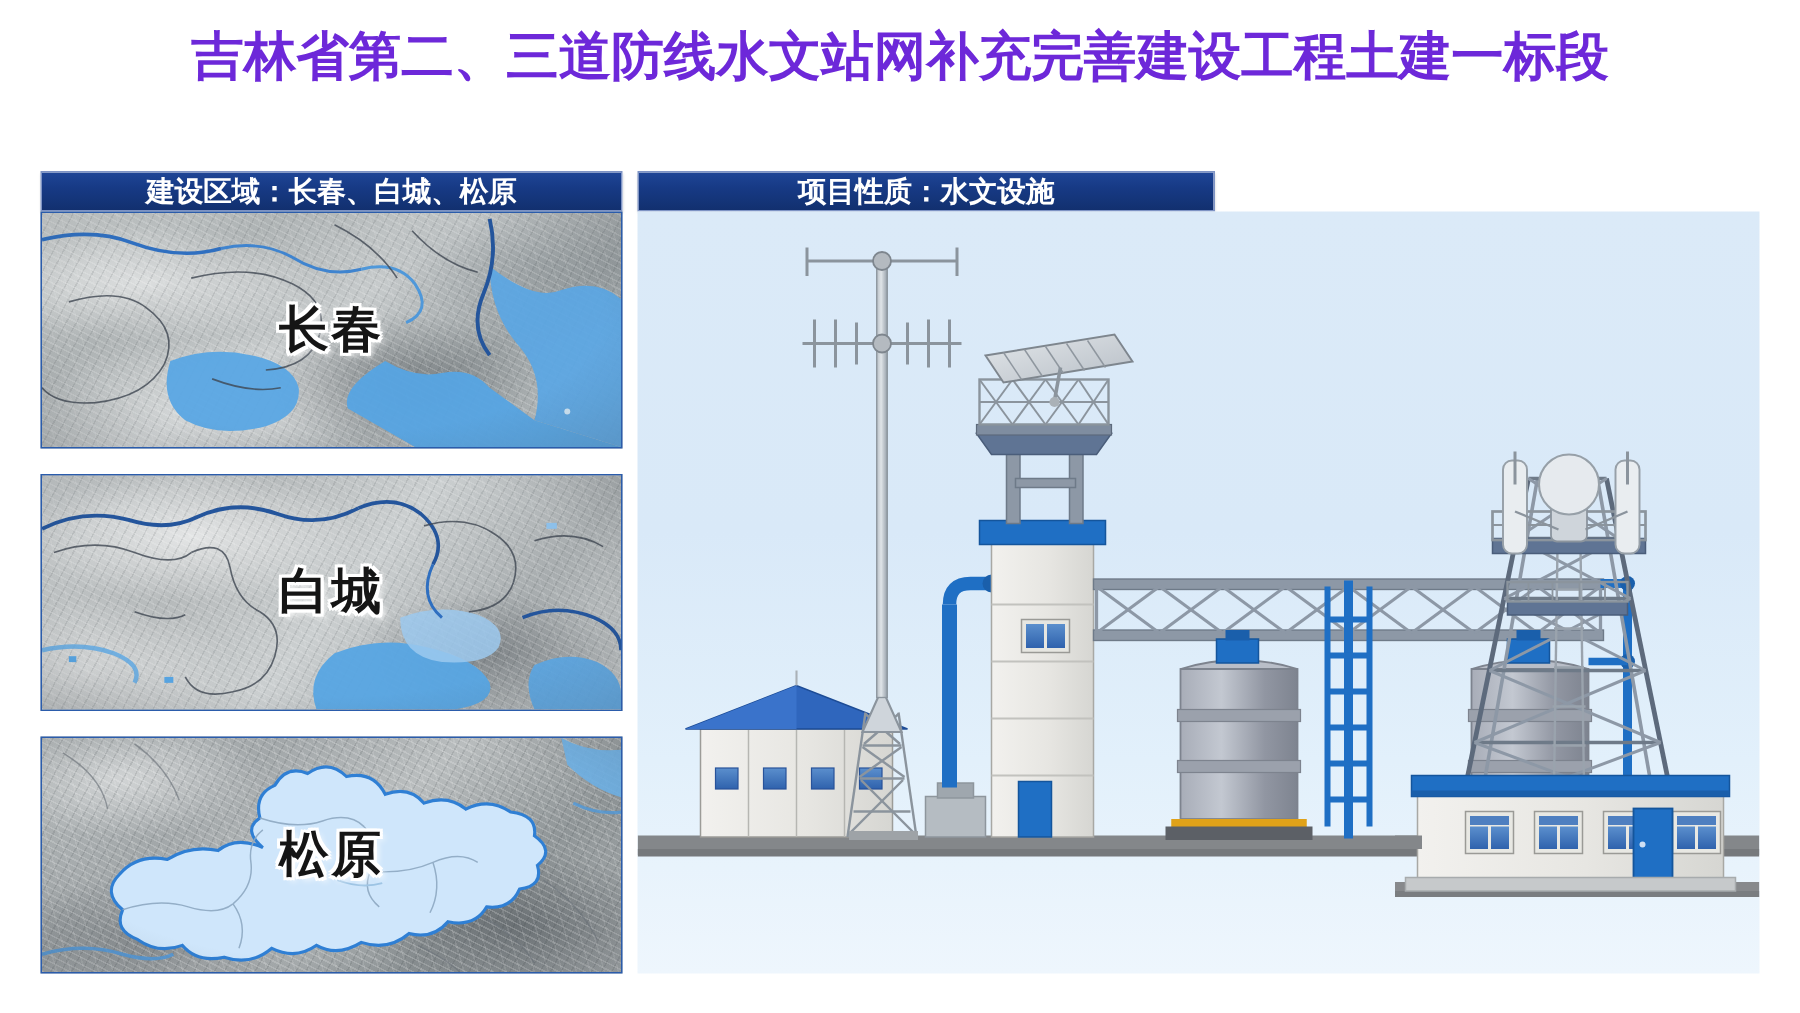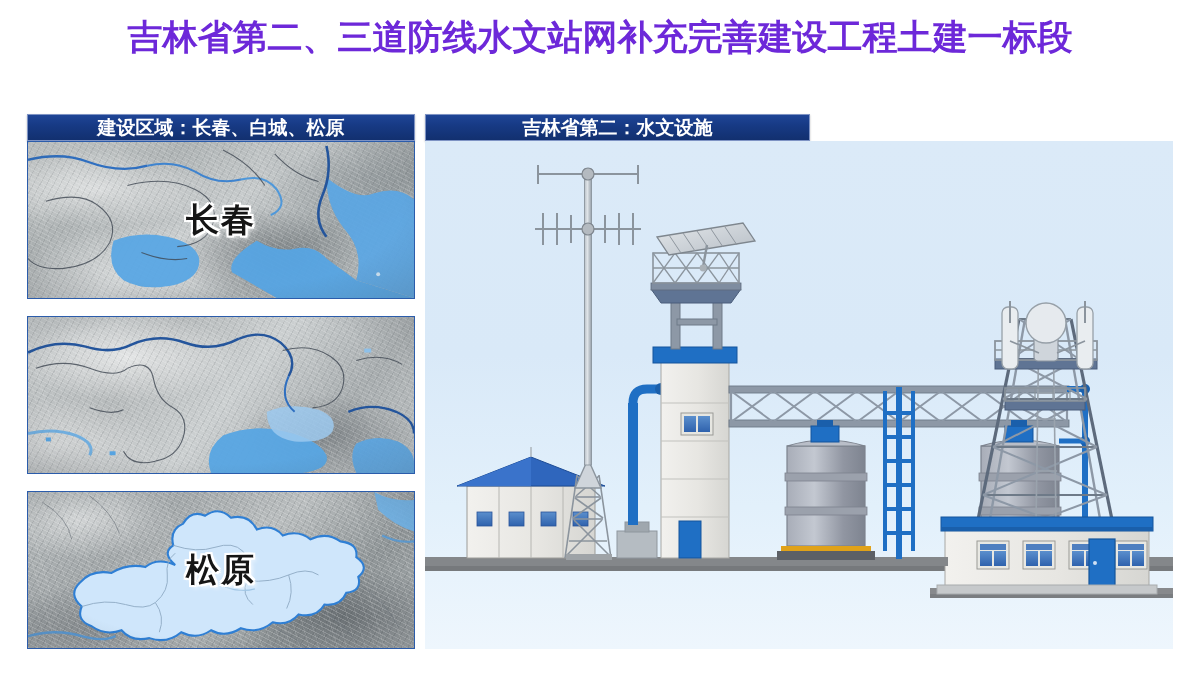--- a/index.html
+++ b/index.html
@@ -94,21 +94,21 @@
 
 <div class="slide">
 
   <div class="title">吉林省第二、三道防线水文站网补充完善建设工程土建一标段</div>
 
   <div class="bars">
     <div class="bar b1">
       <span>建设区域：长春、白城、松原</span>
     </div>
     <div class="bar b2">
-      <span>吉林省第二：水文设施</span>
+      <span>项目性质：水文设施</span>
     </div>
   </div>
 
   <div class="maps">
 
     <div class="mapcard m1">
       <div class="terrain">
         <div class="t-base"></div>
         <div class="t-noise"></div>
         <svg viewBox="0 0 388 158" preserveAspectRatio="none" style="position:absolute;inset:0;width:100%;height:100%">
@@ -161,20 +161,21 @@
             <path d="M316 72 Q310 90 286 92"></path>
             <path d="M330 44 Q356 36 376 48"></path>
             <path d="M62 92 Q84 100 96 94"></path>
           </g>
           <rect x="18" y="122" width="5" height="4" fill="#57a5e3"></rect>
           <rect x="82" y="136" width="6" height="4" fill="#57a5e3"></rect>
           <rect x="338" y="32" width="7" height="4" fill="#8dc0ea"></rect>
         </svg>
         <div class="t-vign"></div>
       </div>
+      <div class="maplabel">白城</div>
     </div>
 
     <div class="mapcard m3">
       <div class="terrain">
         <div class="t-base" style="background:
             radial-gradient(ellipse 40% 40% at 14% 18%, rgba(255,255,255,.45), rgba(255,255,255,0) 62%),
             radial-gradient(ellipse 42% 48% at 82% 80%, rgba(52,58,64,.45), rgba(0,0,0,0) 66%),
             radial-gradient(ellipse 40% 44% at 20% 86%, rgba(58,64,70,.38), rgba(0,0,0,0) 64%),
             linear-gradient(140deg,#b4b9ba 0%,#a2a7a9 28%,#b9bdbe 50%,#8f9597 74%,#a9aeb0 100%);"></div>
         <div class="t-noise" style="opacity:.62"></div>

